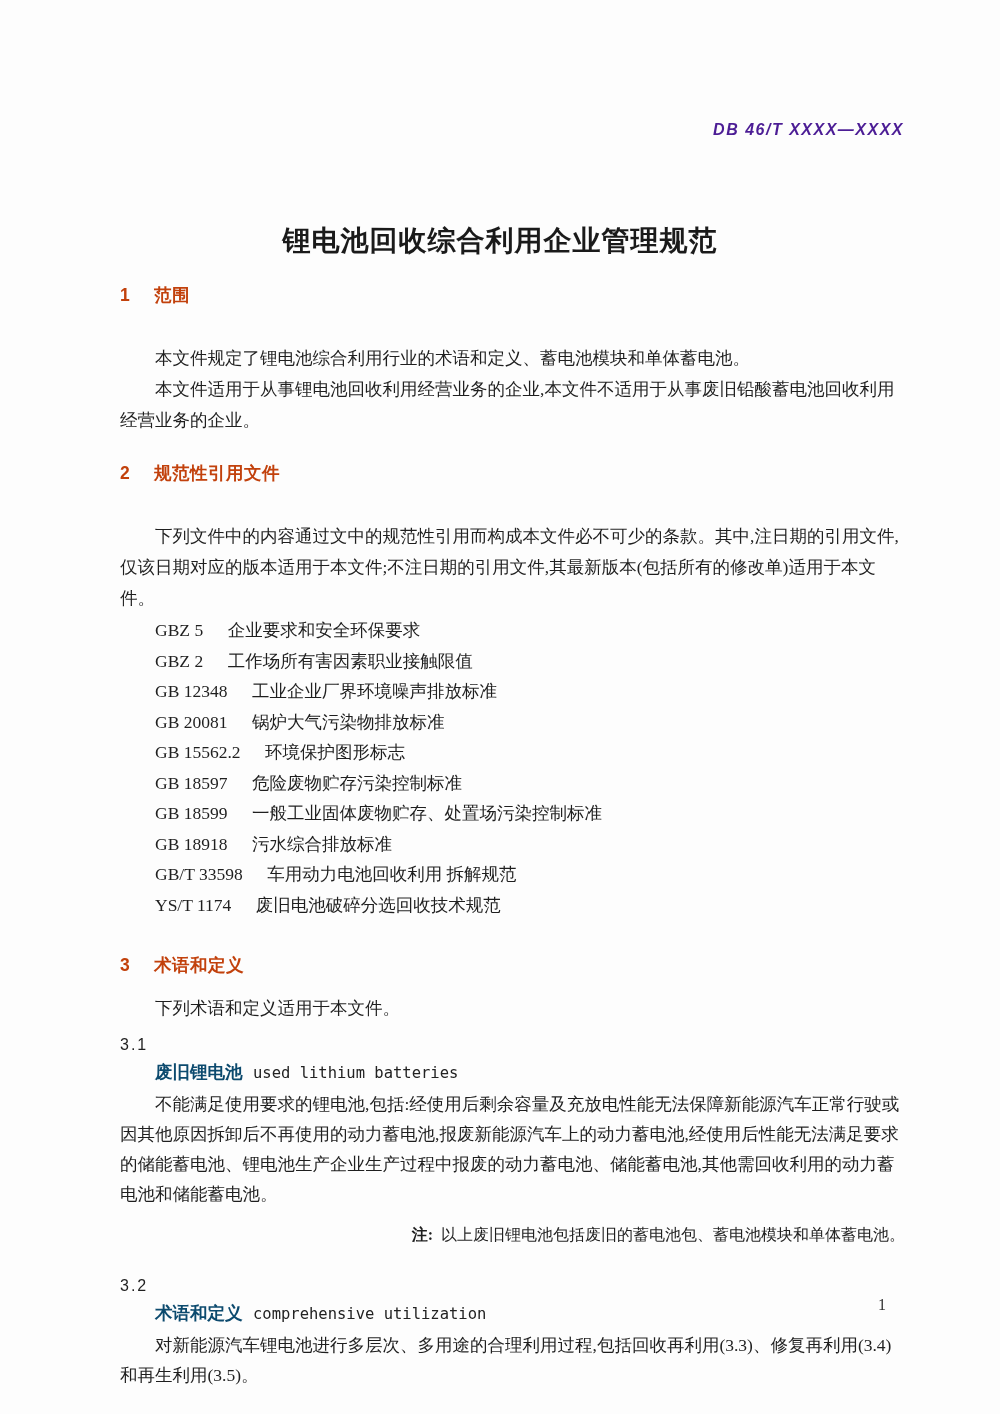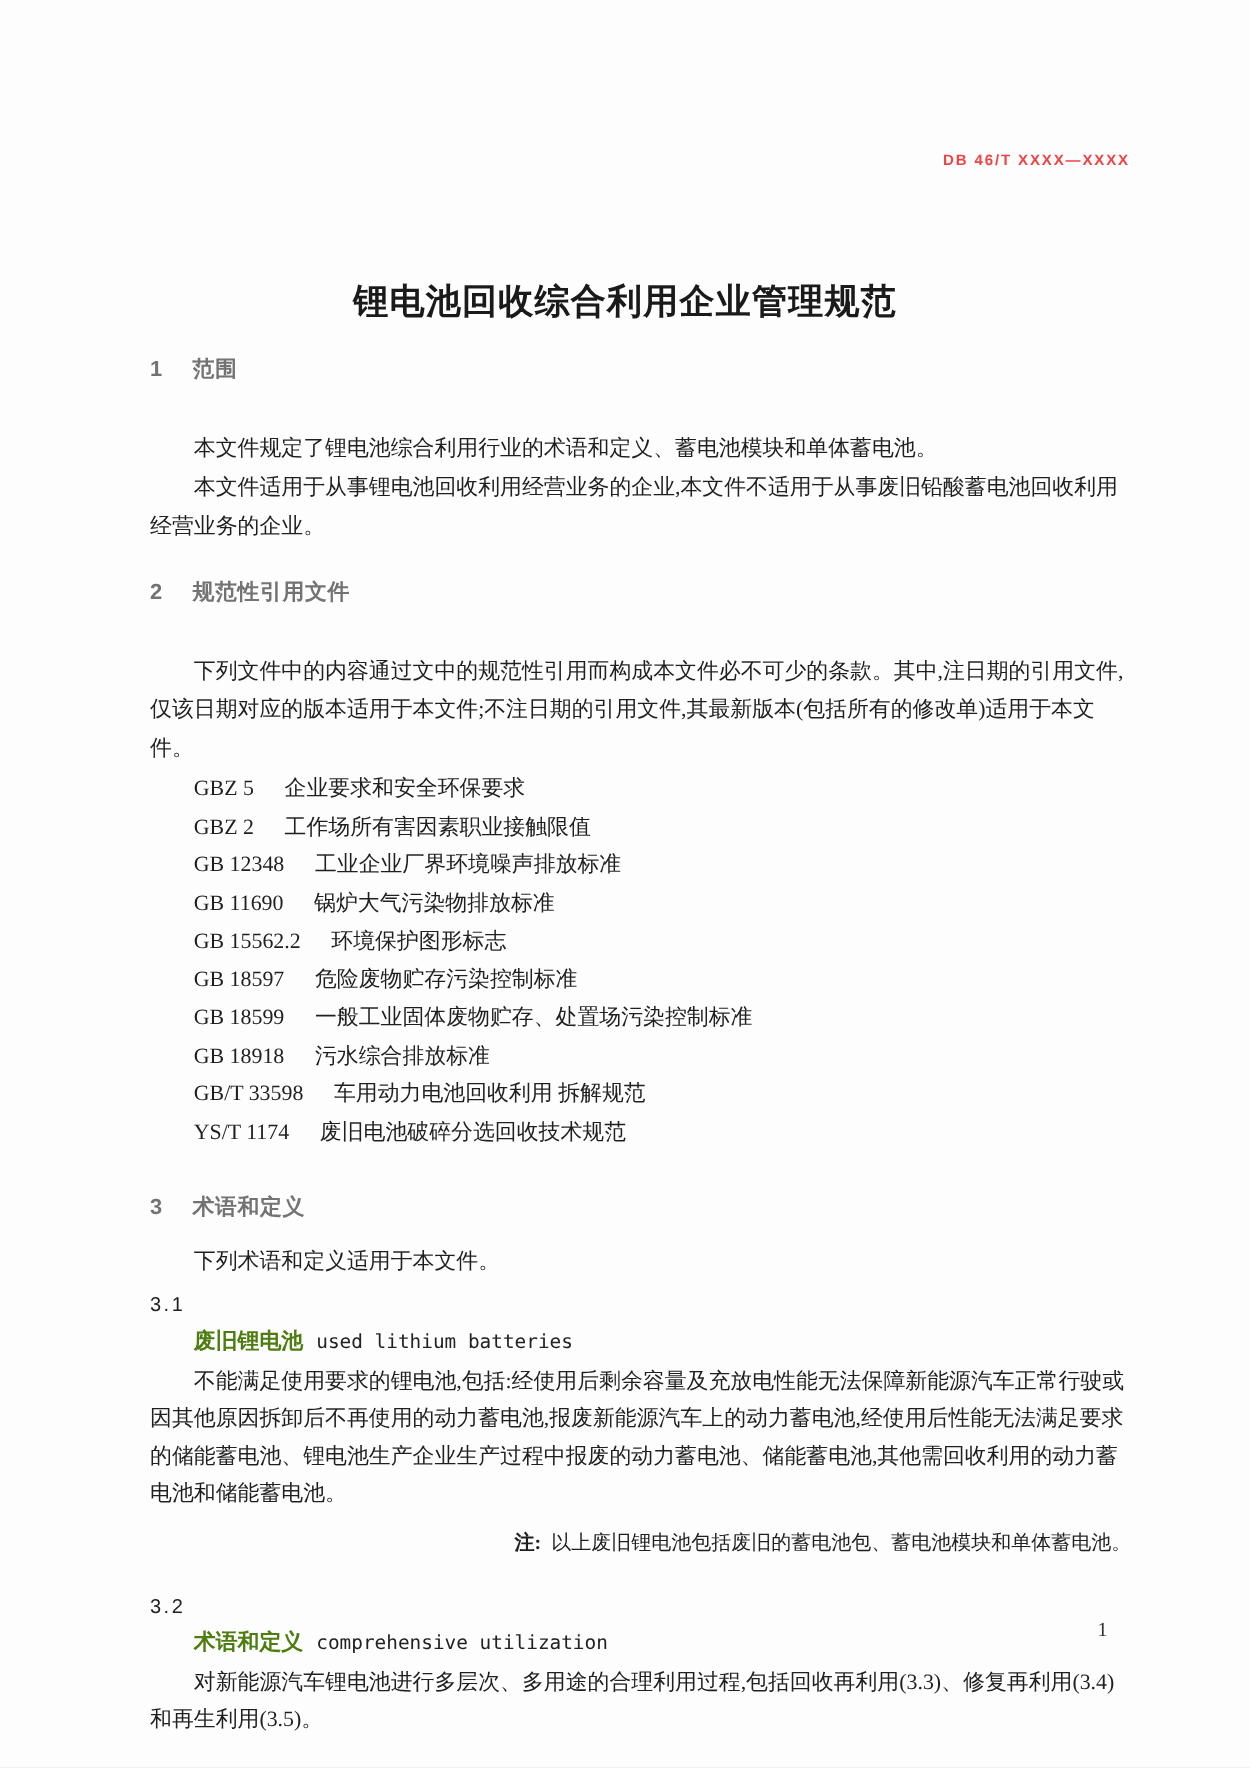--- a/index.html
+++ b/index.html
@@ -12,24 +12,25 @@
     background: #fdfdfd;
     color: #1f1f1f;
     font-family: "Liberation Serif", serif;
     overflow: hidden;
   }
   .header-code {
     position: absolute;
     top: 121px;
     right: 96px;
     font-family: "Liberation Sans", sans-serif;
-    font-size: 12px;
+    font-size: 16px;
     font-weight: 600;
     letter-spacing: 1.5px;
-    color: #ef4444;
+    color: #4c1d95;
+    font-style: italic;
   }
   .doc-title {
     position: absolute;
     top: 182px;
     left: 0;
     width: 100%;
     text-align: center;
     font-family: "Liberation Sans", sans-serif;
     font-size: 28px;
     font-weight: 700;
@@ -42,21 +43,21 @@
     top: 270px;
     left: 120px;
     right: 95px;
     font-size: 17.5px;
     line-height: 31px;
   }
   .section-heading {
     font-family: "Liberation Sans", sans-serif;
     font-size: 17.5px;
     font-weight: 700;
-    color: #737373;
+    color: #c2410c;
     letter-spacing: 0.5px;
   }
   .section-heading .sec-num { display: inline-block; min-width: 34px; }
   .h1 { margin-top: 10px; margin-bottom: 32px; }
   .h2 { margin-top: 22px; margin-bottom: 32px; }
   .h3 { margin-top: 30px; margin-bottom: 12px; }
   p.body-para { text-indent: 2em; }
   .ref-list { margin-top: 2px; }
   .ref-item { padding-left: 2em; line-height: 29.5px; margin-bottom: 1px; }
   .ref-code { margin-right: 1.4em; }
@@ -70,21 +71,21 @@
   .t32 { margin-top: 26px; }
   .term-title {
     padding-left: 2em;
     line-height: 28px;
     margin-bottom: 2px;
   }
   .term-zh {
     font-family: "Liberation Sans", sans-serif;
     font-weight: 700;
     font-size: 17.5px;
-    color: #4d7c0f;
+    color: #0c4a6e;
     margin-right: 0.6em;
   }
   .term-en {
     font-family: "DejaVu Sans Mono", monospace;
     font-size: 15.5px;
     color: #222;
   }
   .term-def { text-indent: 2em; line-height: 30px; }
   .term-note {
     margin: 14px 0 4px 2em;
@@ -128,21 +129,21 @@
       <div class="ref-item">
         <span class="ref-code">GBZ 5</span><span>企业要求和安全环保要求</span>
       </div>
       <div class="ref-item">
         <span class="ref-code">GBZ 2</span><span>工作场所有害因素职业接触限值</span>
       </div>
       <div class="ref-item">
         <span class="ref-code">GB 12348</span><span>工业企业厂界环境噪声排放标准</span>
       </div>
       <div class="ref-item">
-        <span class="ref-code">GB 11690</span><span>锅炉大气污染物排放标准</span>
+        <span class="ref-code">GB 20081</span><span>锅炉大气污染物排放标准</span>
       </div>
       <div class="ref-item">
         <span class="ref-code">GB 15562.2</span><span>环境保护图形标志</span>
       </div>
       <div class="ref-item">
         <span class="ref-code">GB 18597</span><span>危险废物贮存污染控制标准</span>
       </div>
       <div class="ref-item">
         <span class="ref-code">GB 18599</span><span>一般工业固体废物贮存、处置场污染控制标准</span>
       </div>

